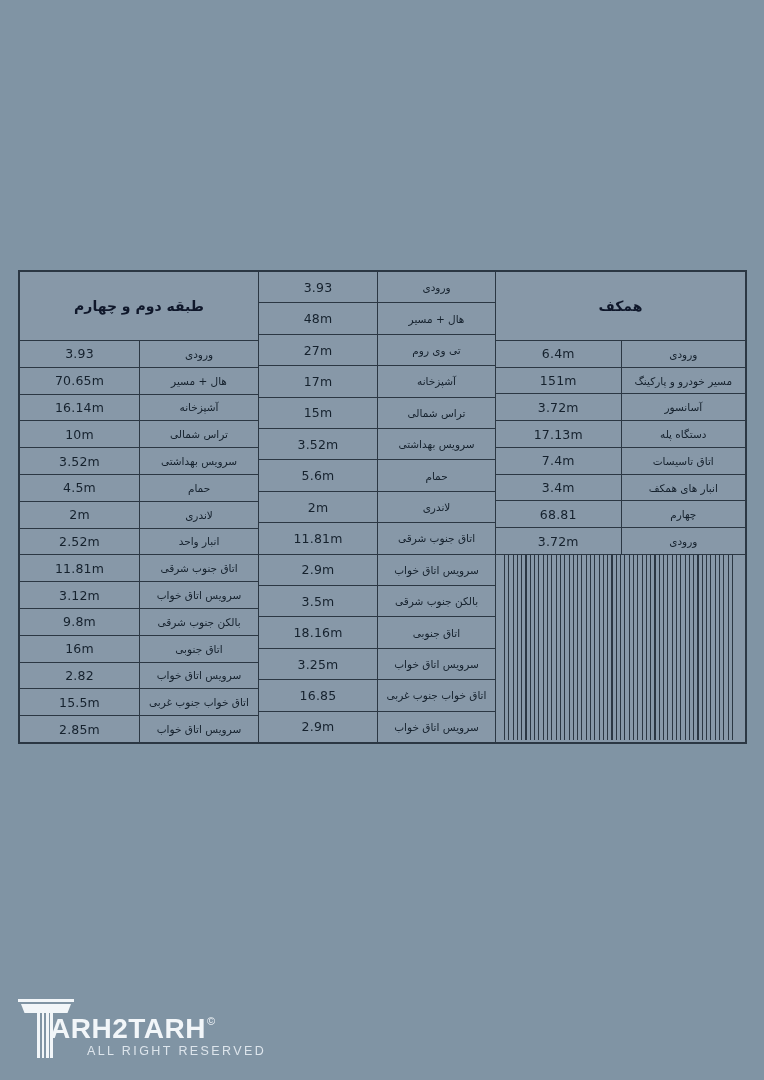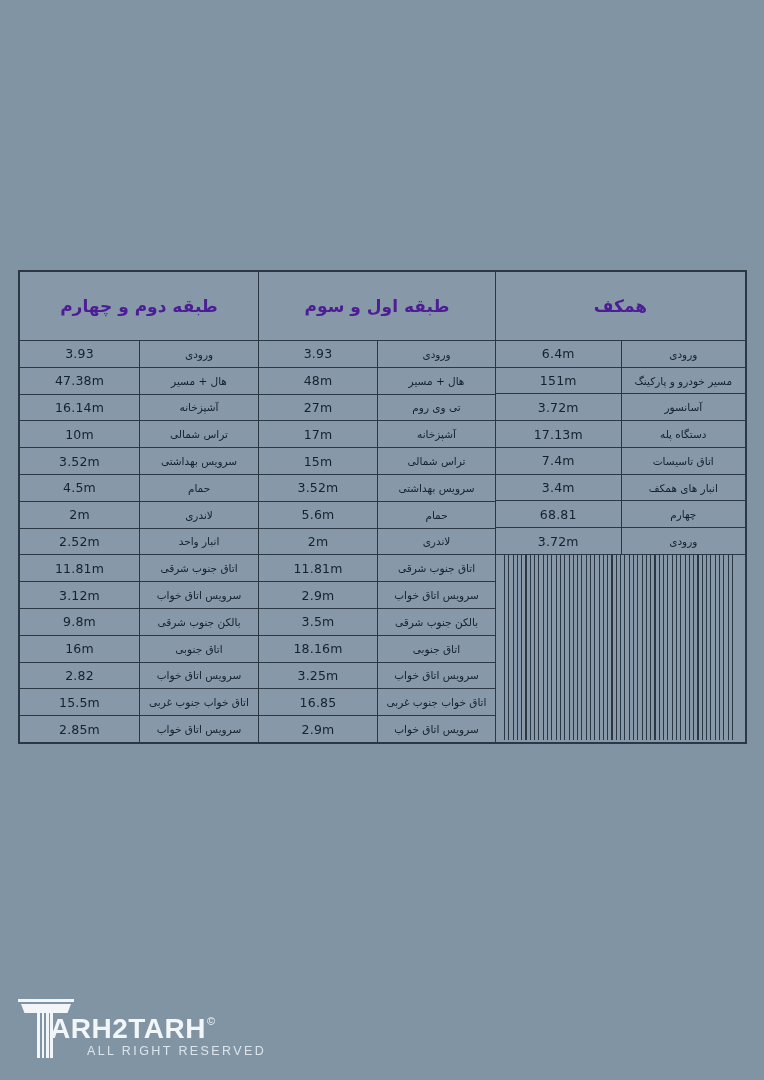--- a/index.html
+++ b/index.html
@@ -24,22 +24,22 @@
   }
   .subtable { display: flex; flex-direction: column; height: 100%; }
   .subtable.ground   { width: 249px; }
   .subtable.floors13 { width: 238px; border-left: 1.6px solid #2b3743; border-right: 1.6px solid #2b3743; }
   .subtable.floors24 { width: 238px; }
 
   .subtable-header {
     flex: 0 0 69px;
     display: flex; align-items: center; justify-content: center;
     border-bottom: 1.6px solid #2b3743;
-    font-size: 17px; font-weight: bold;
-    color: #4c1d95;
+    font-size: 14px; font-weight: bold;
+    color: #0f172a;
     direction: rtl;
   }
   .body { flex: 1; display: flex; flex-direction: column; }
   .rows { display: flex; flex-direction: column; }
   .subtable.floors13 .rows, .subtable.floors24 .rows { flex: 15; }
   .subtable.ground .rows { flex: 8; }
 
   .row {
     flex: 1 1 0;
     display: flex;
@@ -159,21 +159,20 @@
               <div class="cell label" dir="rtl">ورودی</div>
             </div>
           </div>
         <div class="hatch-area">
           <div class="hatch-lines"></div>
         </div>
       </div>
     </section>
 
     <section class="subtable floors13">
-      <div class="subtable-header">طبقه اول و سوم</div>
       <div class="body">
         <div class="rows">
             <div class="row">
               <div class="cell value">3.93</div>
               <div class="cell label" dir="rtl">ورودی</div>
             </div>
             <div class="row">
               <div class="cell value">48m</div>
               <div class="cell label" dir="rtl">هال +  مسیر</div>
             </div>
@@ -235,21 +234,21 @@
 
     <section class="subtable floors24">
       <div class="subtable-header">طبقه دوم و چهارم</div>
       <div class="body">
         <div class="rows">
             <div class="row">
               <div class="cell value">3.93</div>
               <div class="cell label" dir="rtl">ورودی</div>
             </div>
             <div class="row">
-              <div class="cell value">47.38m</div>
+              <div class="cell value">70.65m</div>
               <div class="cell label" dir="rtl">هال +  مسیر</div>
             </div>
             <div class="row">
               <div class="cell value">16.14m</div>
               <div class="cell label" dir="rtl">آشپزخانه</div>
             </div>
             <div class="row">
               <div class="cell value">10m</div>
               <div class="cell label" dir="rtl">تراس  شمالی</div>
             </div>

